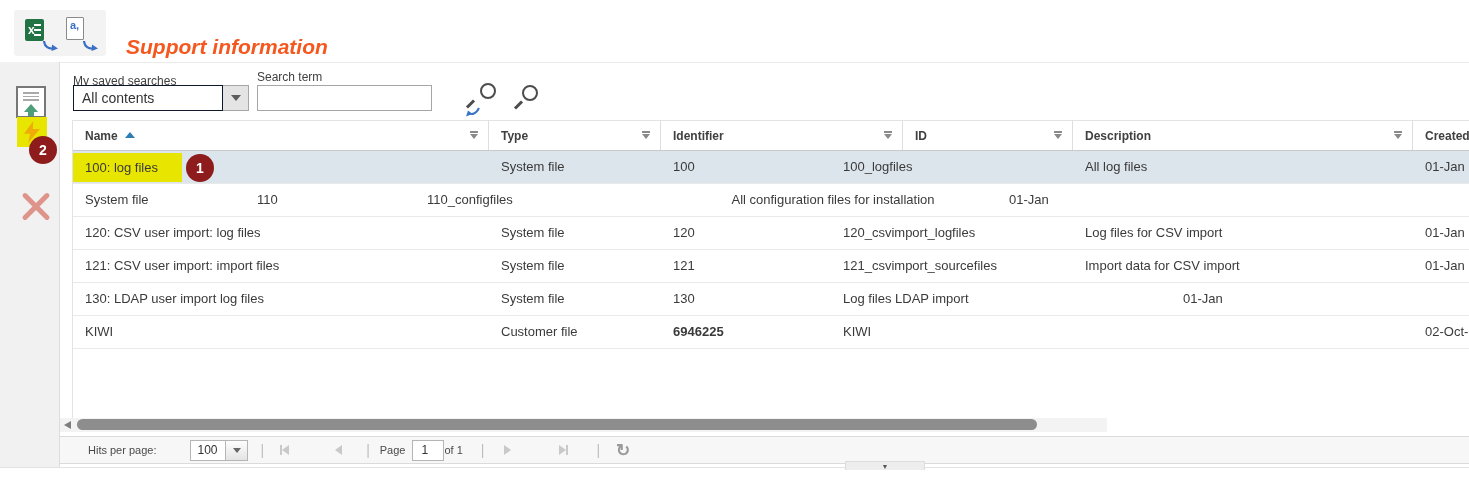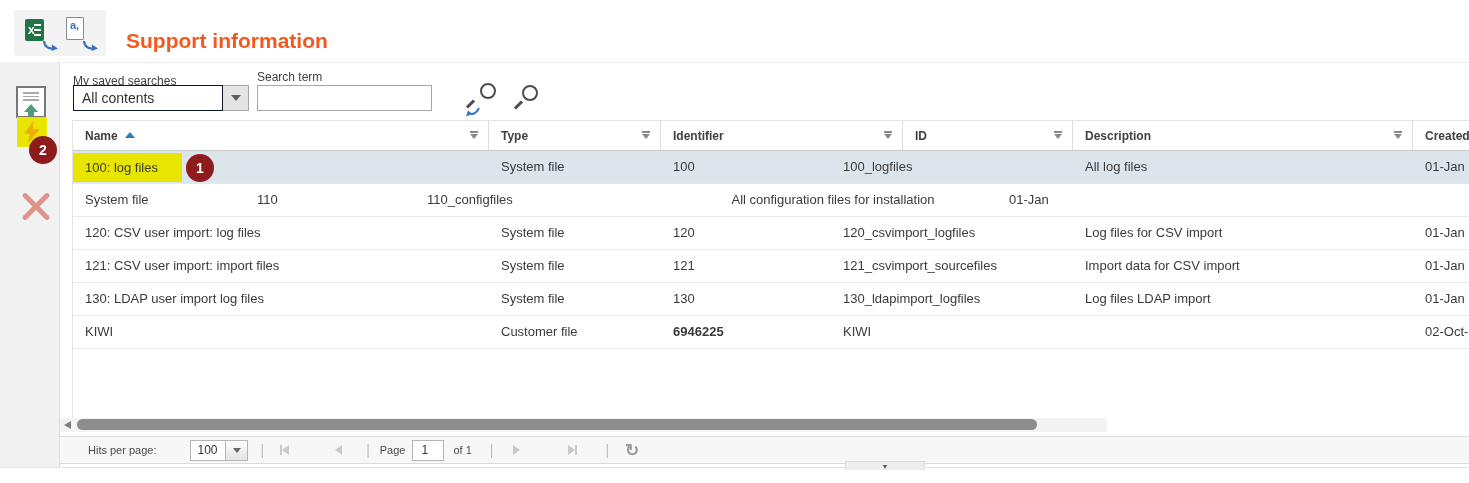--- a/index.html
+++ b/index.html
@@ -14,21 +14,21 @@
   .export-group { position:absolute; left:14px; top:10px; width:92px; height:46px;
     background:#f3f3f3; border-radius:3px; display:flex; align-items:center; gap:10px; padding-left:11px; }
   .expbtn { position:relative; width:30px; height:32px; cursor:pointer; }
   .xlsx-box { position:absolute; left:0; top:2px; width:19px; height:22px; background:#217346; border-radius:2px;
     color:#fff; font-weight:bold; font-size:12px; line-height:22px; text-align:left; padding-left:3px; }
   .xlsx-box::after { content:""; position:absolute; right:3px; top:5px; width:7px; height:13px;
     background:repeating-linear-gradient(to bottom,#fff 0 2px,transparent 2px 5px); }
   .doc-box { position:absolute; left:1px; top:0; width:18px; height:23px; background:#fff;
     border:1.5px solid #8a8a8a; border-radius:1px; color:#3a6fc4; font-weight:bold; font-size:11px; padding:1px 0 0 3px; }
   .curve-arrow { position:absolute; right:-3px; bottom:-2px; }
-  .page-title { position:absolute; left:126px; top:29px; font-size:21px; font-weight:bold; color:var(--title-color,#f4581e); }
+  .page-title { position:absolute; left:126px; top:35px; font-size:21px; font-weight:bold; color:var(--title-color,#f4581e);font-style:italic; }
 
   
   .sidebar { position:absolute; left:0; top:62px; width:60px; height:405px; background:#f1f1f1; border-right:1px solid #dddddd; }
   .topline { position:absolute; left:0; top:62px; width:100%; height:1px; background:#ececec; }
   .upload-btn { position:absolute; left:16px; top:24px; width:30px; height:32px; background:#fff; border:2px solid #777;
     display:flex; flex-direction:column; align-items:center; padding-top:4px; cursor:pointer; }
   .upload-btn .ln { width:16px; height:2px; background:#a9a9a9; margin-bottom:2px; }
   .upload-btn .arrow-head { width:0; height:0; border-left:7px solid transparent; border-right:7px solid transparent;
     border-bottom:8px solid #4f9e7a; margin-top:1px; }
   .upload-btn .arrow-stem { width:6px; height:5px; background:#4f9e7a; }
@@ -98,21 +98,21 @@
   .hits-btn .tri-down { border-left-width:4px; border-right-width:4px; border-top-width:5px; border-top-color:#666; }
   .sep1 { margin-left:12px; } .sep2 { margin-left:24px; } .sep3 { margin-left:18px; } .sep4 { margin-left:28px; }
   .navico { display:inline-flex; align-items:center; cursor:default; }
   .nav-first { margin-left:16px; } .nav-prev { margin-left:46px; } .nav-next { margin-left:20px; } .nav-last { margin-left:48px; }
   .ntri-l { width:0; height:0; border-top:5px solid transparent; border-bottom:5px solid transparent; border-right:7px solid #c9c9c9; }
   .ntri-r { width:0; height:0; border-top:5px solid transparent; border-bottom:5px solid transparent; border-left:7px solid #c9c9c9; }
   .nbar { width:2px; height:10px; background:#c9c9c9; }
   .pg-label { margin-left:10px; }
   .pg-input { margin-left:7px; width:32px; height:21px; border:1px solid #b5b5b5; text-align:left; padding-left:8px;
     font-family:inherit; font-size:12px; color:#333; background:#fff; }
-  .pg-of { margin-left:9px; }
+  .pg-of { }
   .refresh { margin-left:16px; font-size:17px; font-weight:bold; color:#9a9a9a; cursor:pointer; line-height:1; }
 
   
   .bottom-line { position:absolute; left:0; top:467px; width:100%; height:1px; background:#e3e3e3; }
   .collapse-handle { position:absolute; left:845px; top:461px; width:80px; height:9px; background:#ededed;
     border:1px solid #dcdcdc; border-bottom:none; display:flex; align-items:center; justify-content:center;
     font-size:7px; color:#555; cursor:pointer; }
 
   
   .badge { position:absolute; width:28px; height:28px; border-radius:50%; background:var(--badge-color,#8e1c1c);
@@ -242,21 +242,20 @@
             <div class="tcell" style="width: 172px;">System file</div>
             <div class="tcell" style="width: 170px;">121</div>
             <div class="tcell" style="width: 242px;">121_csvimport_sourcefiles</div>
             <div class="tcell" style="width: 340px;">Import data for CSV import</div>
             <div class="tcell" style="width: 160px;">01-Jan</div>
           </div>
           <div class="trow">
             <div class="tcell" style="width: 416px;">130: LDAP user import log files</div>
             <div class="tcell" style="width: 172px;">System file</div>
             <div class="tcell" style="width: 170px;">130</div>
-            <div class="tcell" style="width: 242px;">130_ldapimport_logfiles</div>
             <div class="tcell" style="width: 340px;">Log files LDAP import</div>
             <div class="tcell" style="width: 160px;">01-Jan</div>
           </div>
           <div class="trow">
             <div class="tcell" style="width: 416px;">KIWI</div>
             <div class="tcell" style="width: 172px;">Customer file</div>
             <div class="tcell" style="width: 170px; font-weight: bold;">6946225</div>
             <div class="tcell" style="width: 242px;">KIWI</div>
             <div class="tcell" style="width: 340px;"></div>
             <div class="tcell" style="width: 160px;">02-Oct-</div>

